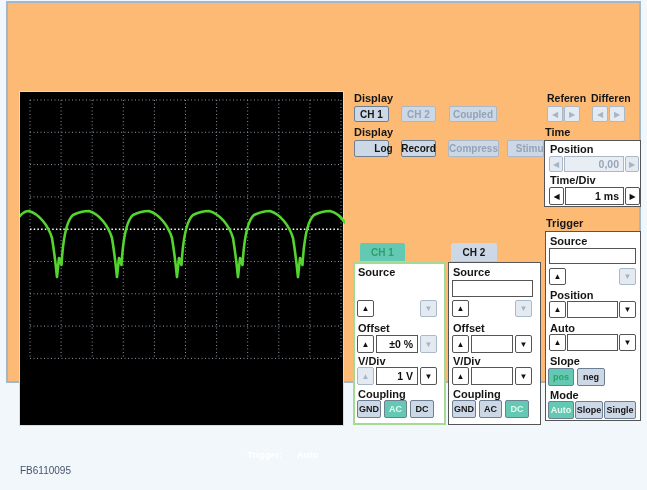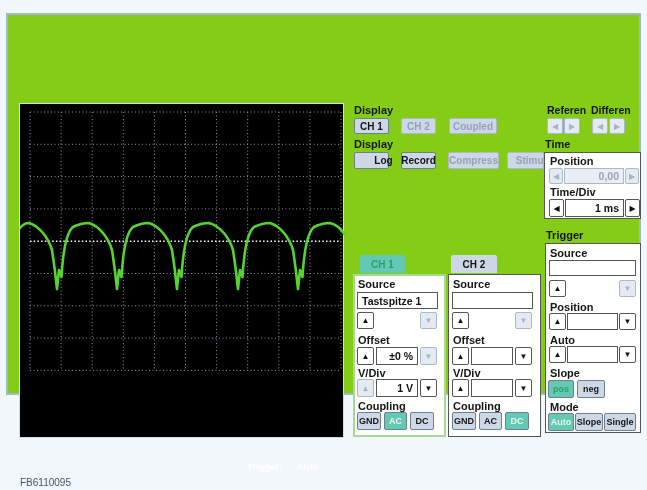--- a/index.html
+++ b/index.html
@@ -1,19 +1,19 @@
 <!DOCTYPE html>
 <html><head>
 <meta charset="utf-8">
 <style>
   * { margin:0; padding:0; box-sizing:border-box; }
   html,body { width:647px; height:490px; background:#f2f7fb; overflow:hidden;
               font-family:"Liberation Sans", sans-serif; }
-  #frame { position:absolute; left:6px; top:13px; width:635px; height:382px;
-           border:2px solid #a2b7c9; background:#84cc16; }
+  #frame { position:absolute; left:6px; top:1px; width:635px; height:382px;
+           border:2px solid #a2b7c9; background:#fdba74; }
   .lbl { position:absolute; font-size:11px; font-weight:bold; color:#151515; white-space:nowrap; }
   .lbl.small { font-size:10.5px; }
   .btn { position:absolute; display:flex; align-items:center; justify-content:center;
          font-size:10px; font-weight:bold; color:#151515; background:#cdd8e6;
          border:1px solid #6e7f92; border-radius:2px; cursor:default; }
   .btn.dis { color:#93a3b6; border-color:#aab8c8; }
   .btn.teal { background:#63c9b2; color:#e9f8f0; }
   .btn.teal.greentxt { color:#2f9e68; }
   .btn.sm { font-size:9px; }
   .tab { position:absolute; display:flex; align-items:center; justify-content:center;
@@ -117,21 +117,20 @@
   <div class="btn sm teal greentxt" style="left:540px; top:365px; width:26px; height:18px;">pos</div>
   <div class="btn sm" style="left:569px; top:365px; width:28px; height:18px;">neg</div>
   <div class="lbl" style="left:542px; top:386px;">Mode</div>
   <div class="btn sm teal" style="left:540px; top:398px; width:26px; height:18px;">Auto</div>
   <div class="btn sm" style="left:567px; top:398px; width:28px; height:18px;">Slope</div>
   <div class="btn sm" style="left:596px; top:398px; width:32px; height:18px;">Single</div>
 
   <div class="tab teal" style="left:352px; top:240px; width:45px; height:18px;">CH 1</div>
   <div class="panel green" style="left:345px; top:259px; width:93px; height:163px;"></div>
   <div class="lbl" style="left:350px; top:263px;">Source</div>
-  <div class="field" style="left:349px; top:277px; width:81px; height:17px;">Tastspitze 1</div>
   <div class="arrow" style="left:349px; top:297px; width:17px; height:17px;">▲</div>
   <div class="arrow dis" style="left:412px; top:297px; width:17px; height:17px;">▼</div>
   <div class="lbl" style="left:350px; top:319px;">Offset</div>
   <div class="arrow" style="left:349px; top:332px; width:17px; height:18px;">▲</div>
   <div class="field right" style="left:368px; top:332px; width:42px; height:18px;">±0 %</div>
   <div class="arrow dis" style="left:412px; top:332px; width:17px; height:18px;">▼</div>
   <div class="lbl" style="left:350px; top:352px;">V/Div</div>
   <div class="arrow dis" style="left:349px; top:364px; width:17px; height:18px;">▲</div>
   <div class="field right" style="left:368px; top:364px; width:42px; height:18px;">1 V</div>
   <div class="arrow" style="left:412px; top:364px; width:17px; height:18px;">▼</div>

